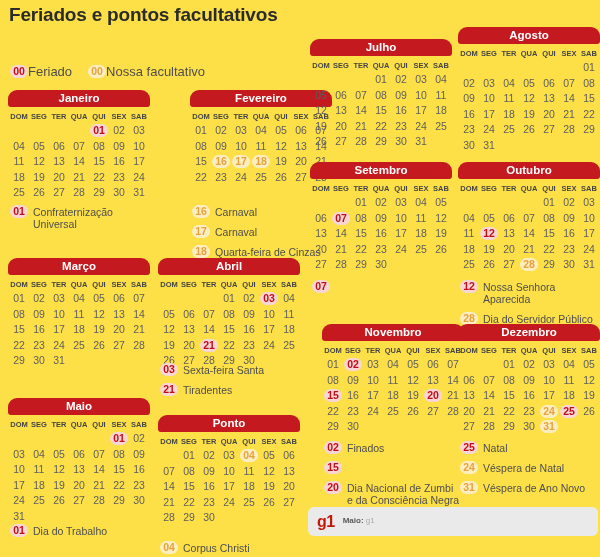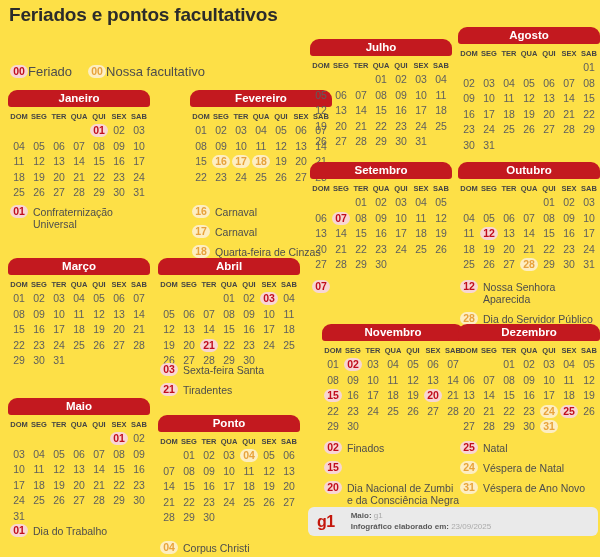--- a/index.html
+++ b/index.html
@@ -30,21 +30,21 @@
   .m-dh{font-size:7.5px;font-weight:bold;color:#454545;text-align:center;}
   .m-grid{display:grid;grid-template-columns:repeat(7,20px);grid-auto-rows:15.5px;padding-left:1px;}
   .m-cell{display:flex;align-items:center;justify-content:center;font-size:10.5px;color:#5e5e5e;}
   .m-cell .d{display:inline-block;min-width:18px;text-align:center;line-height:13px;}
   .m-cell .d.hl-holiday,.m-cell .d.hl-optional{font-weight:bold;border-radius:8px;}
 
   .m-notes{position:absolute;left:2px;right:-4px;display:flex;flex-direction:column;gap:7px;}
   .note-row{display:flex;gap:5px;align-items:flex-start;}
   .note-text{font-size:10.5px;color:#4d4d4d;line-height:12px;white-space:pre-line;padding-top:1px;}
 
-  .footer-bar{position:absolute;left:308px;top:507px;width:290px;height:29px;background:#eaeaea;border-radius:6px;display:flex;align-items:center;gap:16px;padding-left:9px;box-sizing:border-box;}
+  .footer-bar{position:absolute;left:308px;top:507px;width:290px;height:29px;background:#eaeaea;border-radius:6px;display:flex;align-items:center;gap:8px;padding-left:9px;box-sizing:border-box;}
   .f-logo{font-size:16px;font-weight:bold;color:#c4170c;letter-spacing:-0.5px;}
   .f-lines{display:flex;flex-direction:column;line-height:10.5px;}
   .f-line{font-size:8px;}
   .f-label{font-weight:bold;color:#5a5a5a;}
   .f-value{color:#ababab;}
 </style>
 </head>
 <body>
 
 <div id="stage">
@@ -1444,20 +1444,16 @@
       </div>
     </div>
 
   <div class="footer-bar">
     <span class="f-logo" style="color: rgb(196, 23, 12);">g1</span>
     <div class="f-lines">
       <div class="f-line">
         <span class="f-label">Maio:</span>
         <span class="f-value">g1</span>
       </div>
-      <div class="f-line">
-        <span class="f-label">Infográfico elaborado em:</span>
-        <span class="f-value">23/09/2025</span>
-      </div>
     </div>
   </div>
 
 </div>
 
 </body></html>

